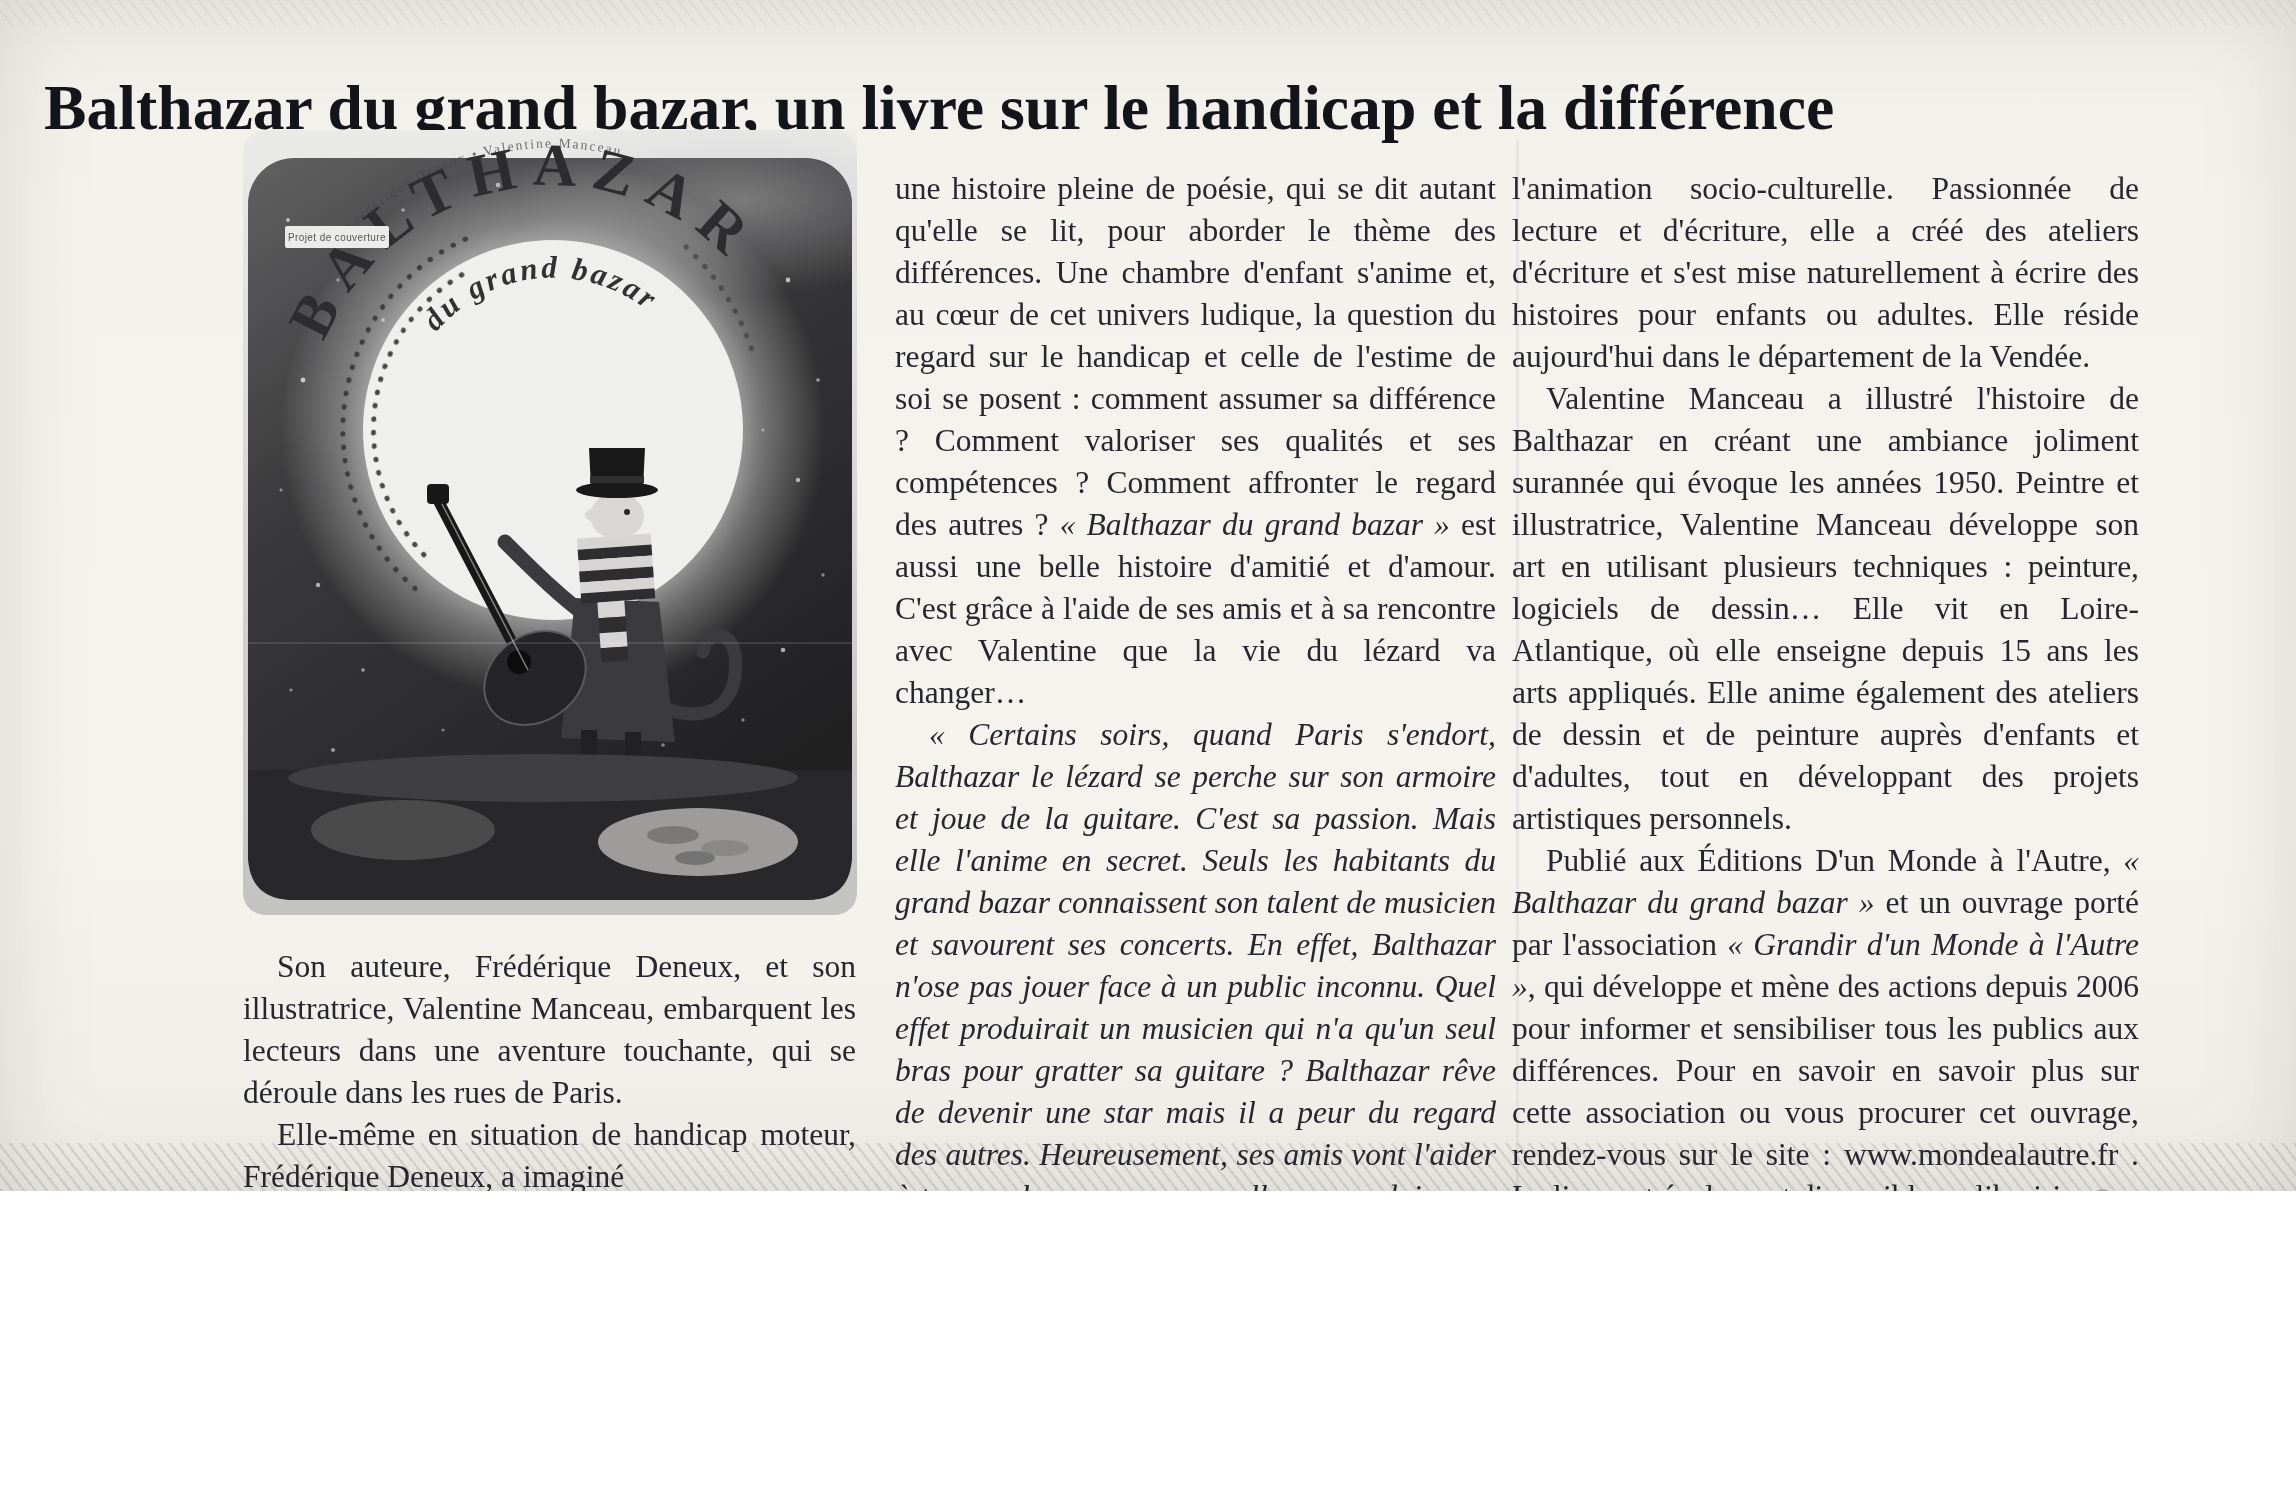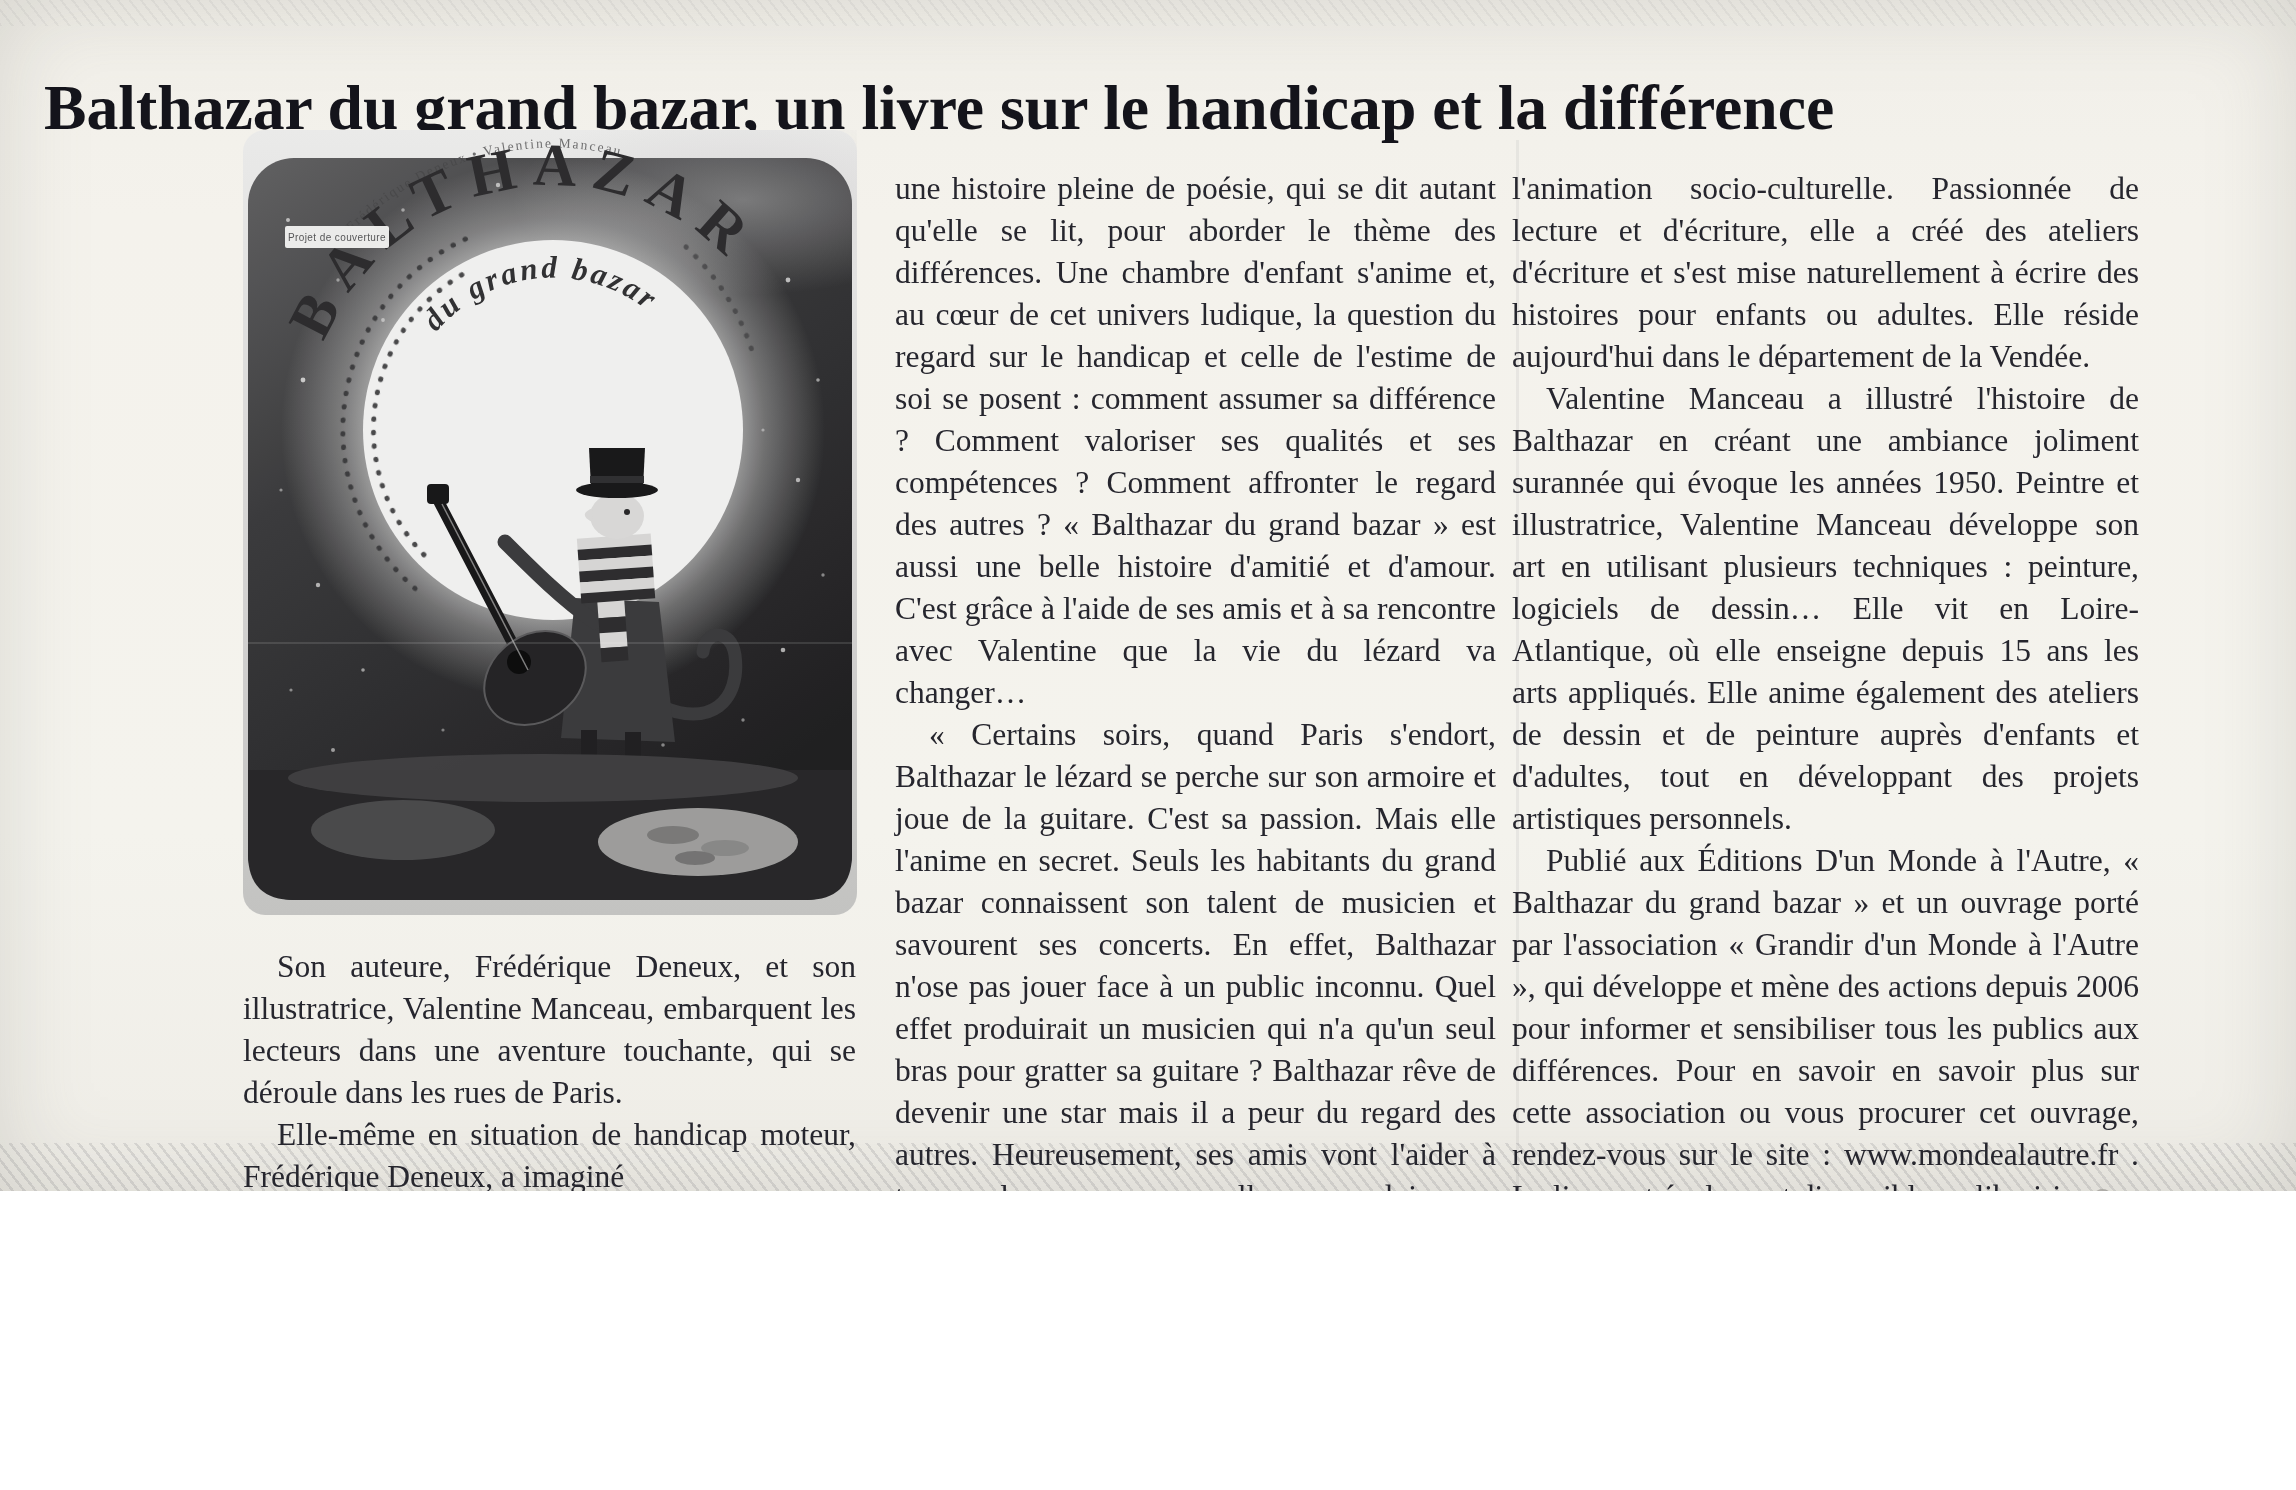--- a/index.html
+++ b/index.html
@@ -28,21 +28,21 @@
   }
   .cover-figure{position:absolute;left:243px;top:130px;width:614px;height:785px;}
   .cover-figure svg{display:block;filter:saturate(.2) contrast(.98);}
   .col{
     position:absolute;
     font-size:31.5px;line-height:42px;color:#26262e;
     text-align:justify;
   }
   .col p{margin:0;padding:0;}
   .col p.indent{text-indent:34px;}
-  .it{}
+  .it{font-style:italic;}
   .col1{left:243px;top:946px;width:613px;}
   .col2{left:895px;top:168px;width:601px;}
   .col3{left:1512px;top:168px;width:627px;}
   .end-mark{
     display:inline-block;width:21px;height:21px;border-radius:50%;
     background:radial-gradient(circle at 42% 38%, #c3c1bc 0%, #a3a19c 55%, #8b8985 100%);
     vertical-align:-3px;margin-left:9px;opacity:.95;
   }
 </style>
 </head>

